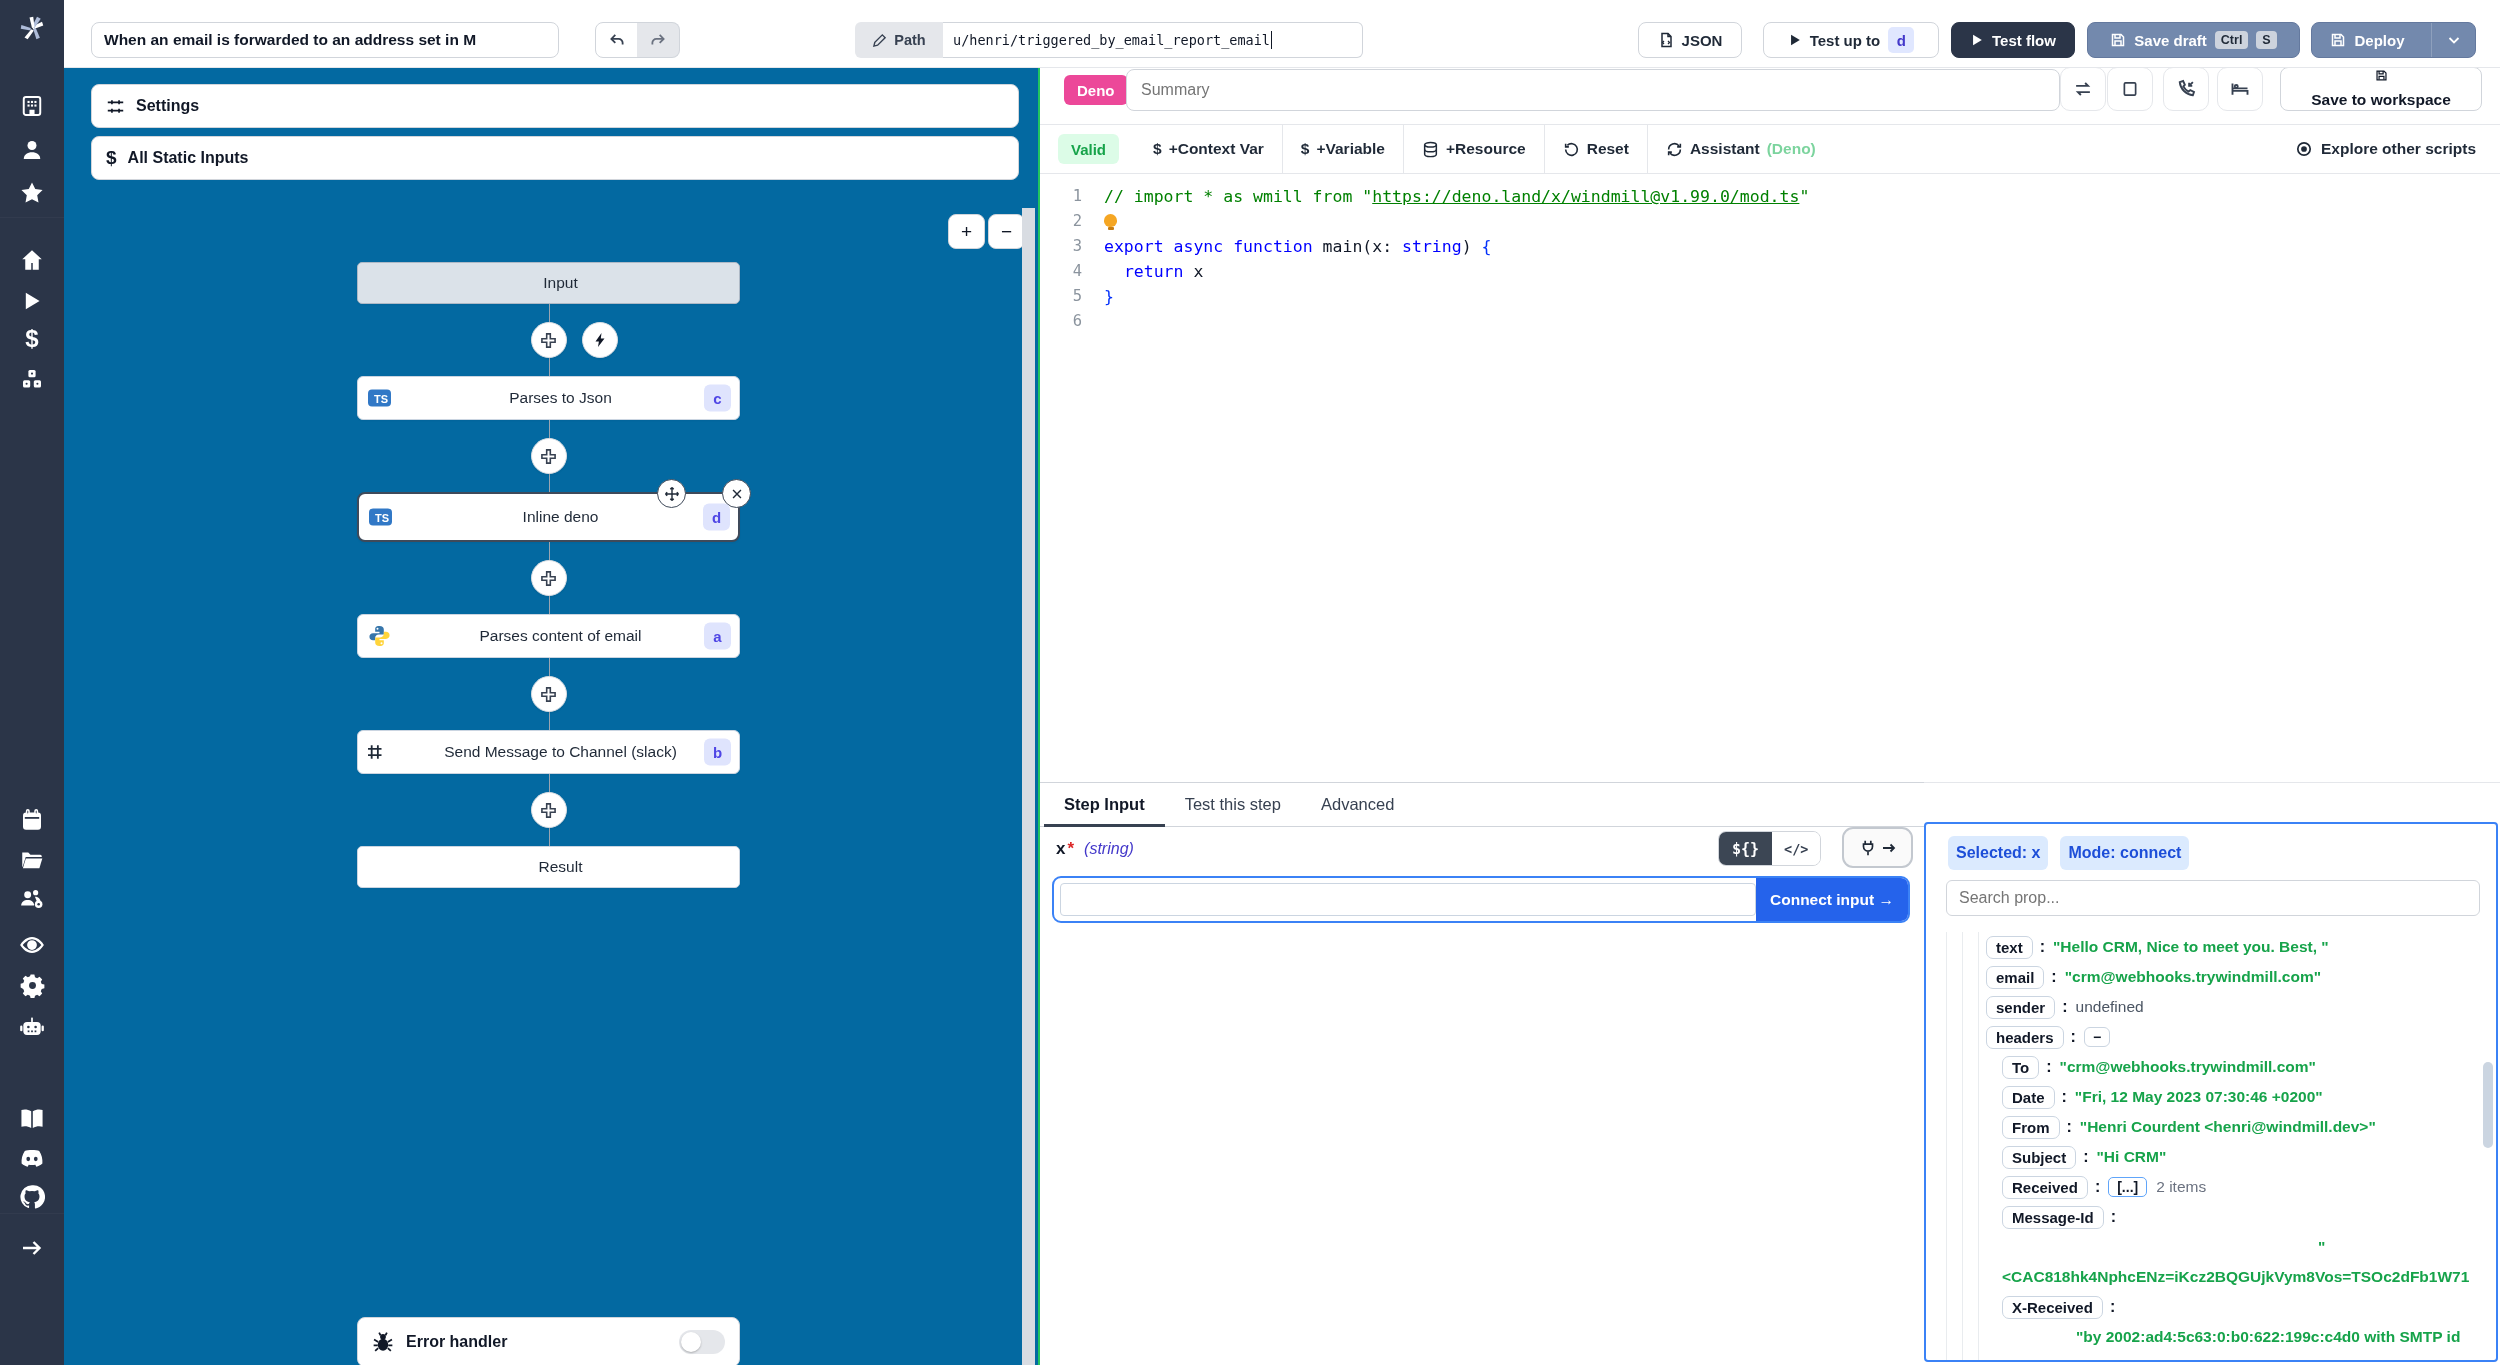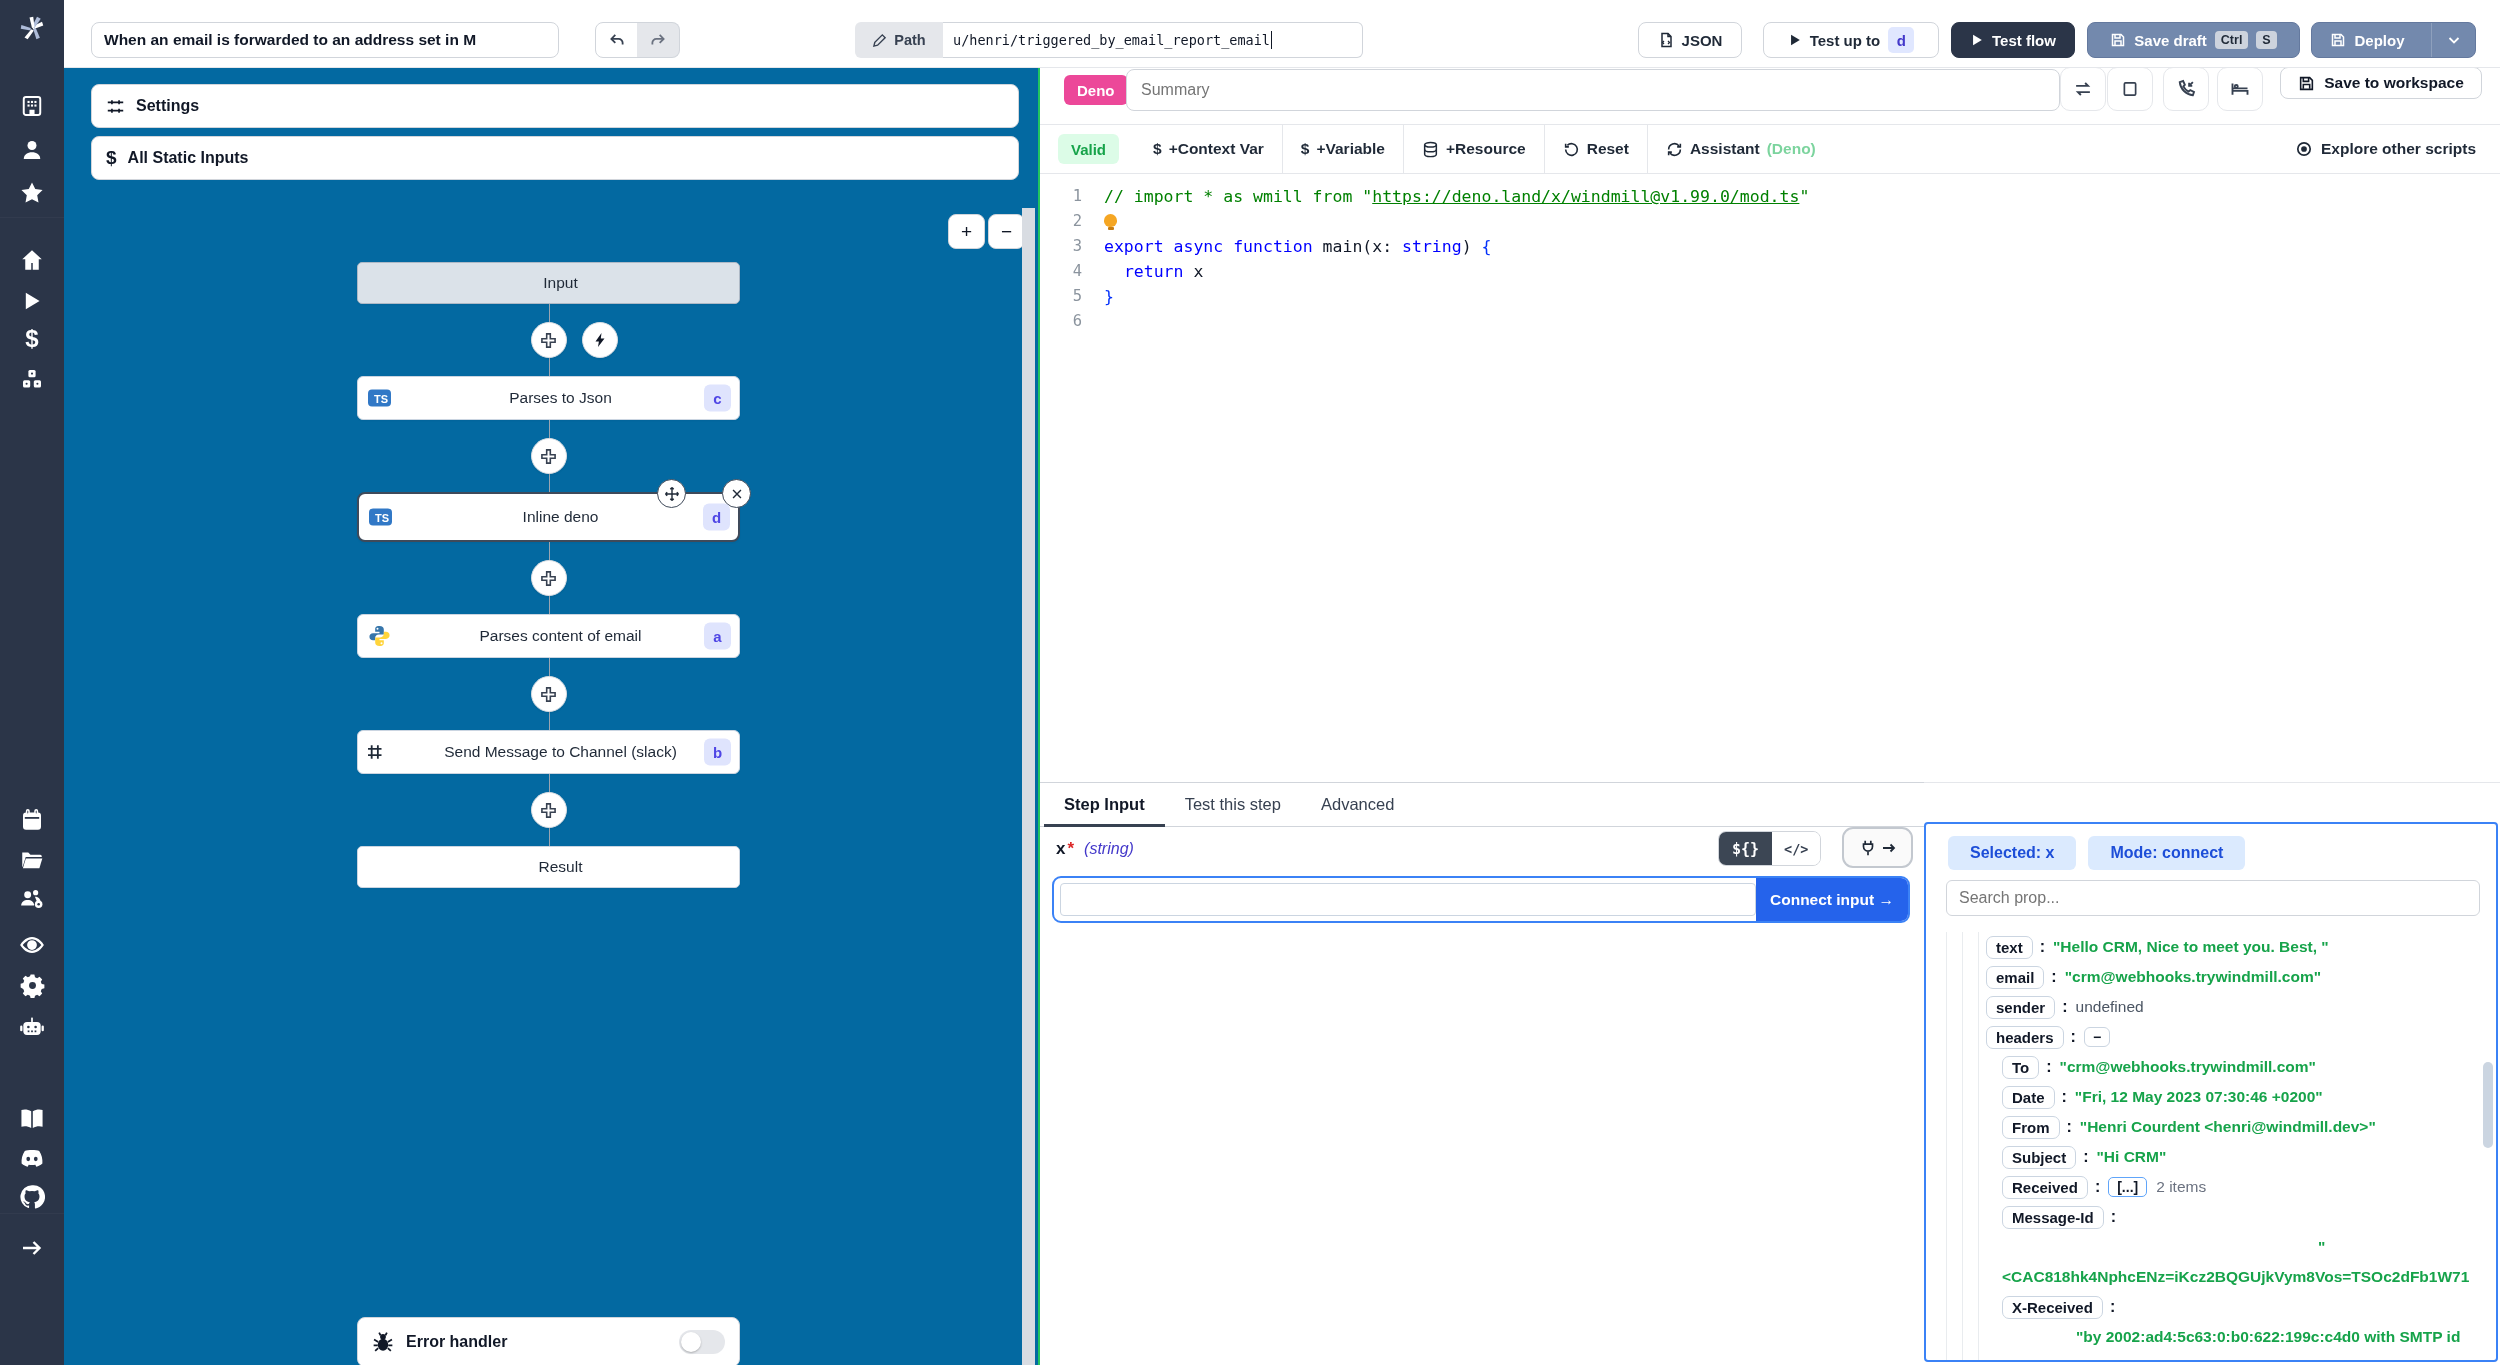--- a/index.html
+++ b/index.html
@@ -59,21 +59,21 @@
   .error-box{left:293px;top:1249px;width:383px;height:50px;background:#fff;border:1px solid #d1d5db;border-radius:8px;display:flex;align-items:center;gap:12px;padding:0 14px;}
   .error-label{font-size:16px;font-weight:700;color:#111827;flex:1;}
   .toggle{width:46px;height:24px;border-radius:12px;background:#e5e7eb;position:relative;cursor:pointer;}
   .knob{position:absolute;left:2px;top:2px;width:20px;height:20px;border-radius:50%;background:#fff;box-shadow:0 1px 2px rgba(0,0,0,.25);}
 
   
   .ed-header{left:1040px;top:56px;width:1460px;height:68px;background:#fff;}
   .deno-badge{left:24px;top:19px;height:30px;padding:8px 13px;background:#ec4899;color:#fff;font-weight:700;font-size:15px;border-radius:6px;display:flex;align-items:center;}
   .summary-input{left:86px;top:13px;width:934px;height:42px;border:1px solid #d1d5db;border-radius:8px;padding:0 14px;font-size:16px;font-family:"Liberation Sans",sans-serif;color:#111827;outline:none;}
   .mini-btn{top:11px;width:46px;height:44px;background:#fff;border:1px solid #e5e7eb;border-radius:10px;display:flex;align-items:center;justify-content:center;cursor:pointer;color:#374151;}
-  .save-ws{left:1240px;top:11px;height:32px;width:202px;background:#fff;border:1px solid #d1d5db;border-radius:8px;display:flex;align-items:center;justify-content:center;gap:9px;font-size:15.5px;font-weight:600;color:#111827;cursor:pointer;}
+  .save-ws{left:1240px;top:11px;height:44px;width:202px;background:#fff;border:1px solid #d1d5db;border-radius:8px;display:flex;align-items:center;justify-content:center;gap:9px;font-size:15.5px;font-weight:600;color:#111827;cursor:pointer;flex-direction:column;}
   .ed-toolbar{left:1040px;top:124px;width:1460px;height:50px;background:#fff;border-top:1px solid #e5e7eb;border-bottom:1px solid #e5e7eb;display:flex;align-items:center;padding:0 18px;gap:0;}
   .valid-badge{background:#dcfce7;color:#16a34a;font-weight:700;font-size:15px;height:30px;border-radius:6px;padding:0 13px;display:flex;align-items:center;margin-right:16px;}
   .tb-item{display:flex;align-items:center;gap:7px;font-size:15.5px;font-weight:600;color:#1f2937;padding:0 18px;cursor:pointer;white-space:nowrap;}
   .tb-sep{width:1px;height:50px;background:#e5e7eb;}
   .assist-lang{color:#7cd49e;font-weight:600;}
   .explore{margin-left:auto;display:flex;align-items:center;gap:8px;font-size:15.5px;font-weight:600;color:#1f2937;cursor:pointer;}
   .code-area{left:1040px;top:174px;width:1460px;height:608px;background:#fff;padding-top:10px;font-family:"DejaVu Sans Mono",monospace;font-size:16.5px;}
   .code-line{display:flex;height:25px;line-height:25px;white-space:pre;}
   .line-num{width:42px;text-align:right;color:#8b949e;margin-right:22px;flex:none;font-size:15.5px;}
   .tok-comment{color:#008000;}
@@ -98,21 +98,21 @@
   .expr-left{background:#3c4654;color:#fff;font-weight:700;font-size:15px;display:flex;align-items:center;padding:0 13px;font-family:"DejaVu Sans Mono",monospace;}
   .expr-right{background:#fff;color:#374151;font-weight:700;font-size:13.5px;display:flex;align-items:center;padding:0 12px;font-family:"DejaVu Sans Mono",monospace;}
   .plug-btn{left:802px;top:44px;width:71px;height:41px;background:#fafafa;border:2.5px solid #c3c8cf;border-radius:11px;display:flex;align-items:center;justify-content:center;gap:4px;cursor:pointer;color:#1f2937;font-weight:700;}
   .connect-row{left:12px;top:93px;width:858px;height:47px;border:2.5px solid #3b82f6;border-radius:9px;background:#fff;display:flex;align-items:stretch;overflow:hidden;}
   .connect-input{flex:1;margin:5px 0 5px 6px;border:1px solid #cbd5e1;border-radius:4px;outline:none;font-size:15px;padding:0 8px;font-family:"Liberation Sans",sans-serif;}
   .connect-btn{width:152px;background:#2563eb;color:#fff;border:none;font-size:15.5px;font-weight:700;cursor:pointer;font-family:"Liberation Sans",sans-serif;}
 
   
   .connect-panel{left:1924px;top:822px;width:574px;height:540px;background:#fff;border:2.5px solid #3b82f6;border-radius:4px;overflow:hidden;}
   .cp-badges{position:absolute;left:22px;top:12px;display:flex;gap:12px;}
-  .cp-badge{background:#dbeafe;color:#1d4ed8;font-weight:700;font-size:16px;height:34px;border-radius:6px;padding:0 22px;display:flex;align-items:center;}
+  .cp-badge{background:#dbeafe;color:#1d4ed8;font-weight:700;font-size:16px;height:34px;border-radius:6px;padding:0 8px;display:flex;align-items:center;}
   .cp-search{position:absolute;left:20px;top:56px;width:534px;height:36px;border:1px solid #d1d5db;border-radius:6px;padding:0 12px;font-size:16px;color:#111827;outline:none;font-family:"Liberation Sans",sans-serif;}
   .prop-tree{position:absolute;left:0;top:108px;right:0;bottom:0;overflow:hidden;}
   .guide{position:absolute;top:0;bottom:0;width:1px;background:#e9ecef;}
   .prop-row{height:30px;display:flex;align-items:center;white-space:nowrap;cursor:pointer;}
   .prop-row.cont{cursor:default;}
   .depth0{padding-left:60px;}
   .depth1{padding-left:76px;}
   .depth2{padding-left:150px;}
   .align-right{padding-left:392px;}
   .prop-key{border:1px solid #cbd5e1;border-radius:7px;background:#fff;font-weight:700;font-size:15px;color:#111827;padding:2px 9px;}

